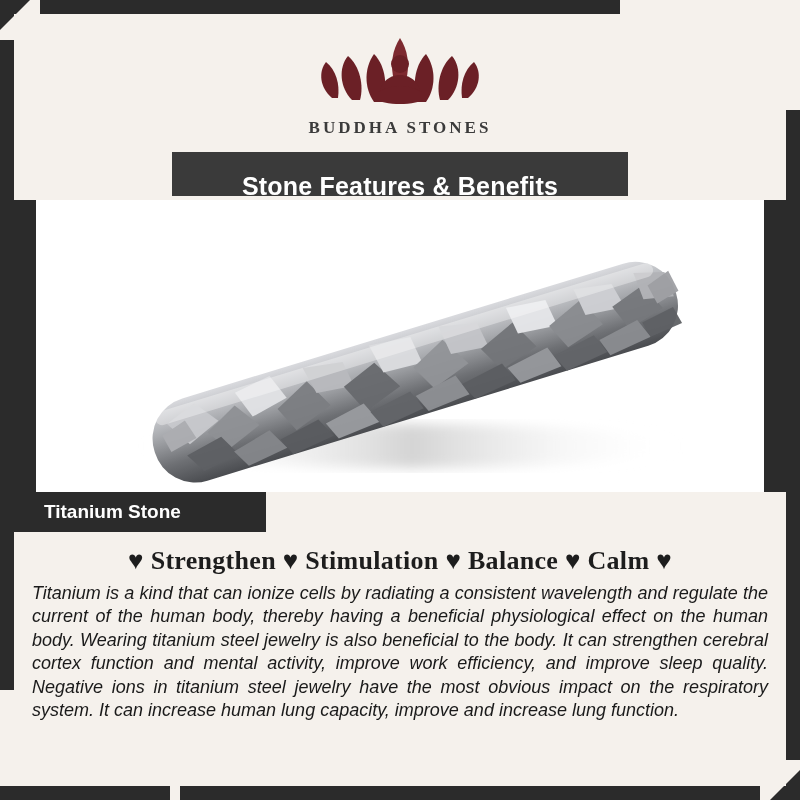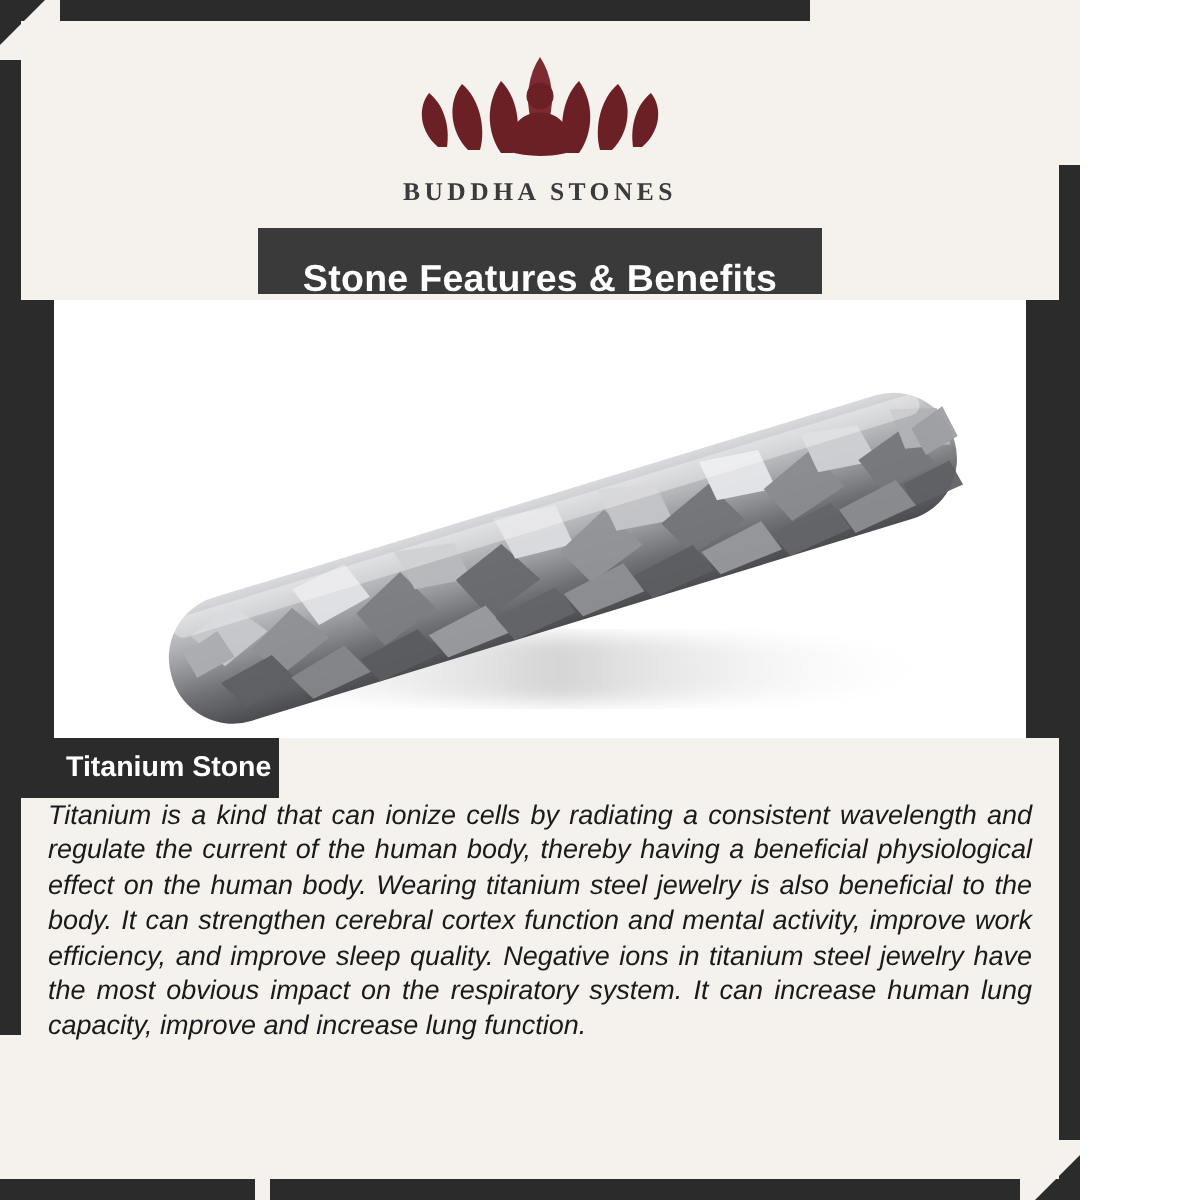--- a/index.html
+++ b/index.html
@@ -3,21 +3,21 @@
 <meta charset="utf-8">
 <style>
   * { box-sizing: border-box; margin: 0; padding: 0; }
   html, body {
     width: 800px; height: 800px;
     font-family: "Liberation Sans", sans-serif;
     background: #ffffff;
   }
   #page {
     position: relative;
-    width: 720px; height: 800px;
+    width: 800px; height: 800px;
     overflow: hidden;
     background: #f3efe9;
   }
 
   
   .frame-outer {
     position: absolute; inset: 0;
     background: #2b2b2b;
   }
   
@@ -283,19 +283,20 @@
           </g>
         </svg>
       </div>
     </div>
 
     <div class="label-bar">
       <div class="label-text">Titanium Stone</div>
       <div class="tail"></div>
     </div>
 
+    <div class="benefits">♥ Strengthen ♥ Stimulation ♥ Balance ♥ Calm ♥</div>
 
     <p class="body-copy">Titanium is a kind that can ionize cells by radiating a consistent wavelength and regulate the current of the human body, thereby having a beneficial physiological effect on the human body. Wearing titanium steel jewelry is also beneficial to the body. It can strengthen cerebral cortex function and mental activity, improve work efficiency, and improve sleep quality. Negative ions in titanium steel jewelry have the most obvious impact on the respiratory system. It can increase human lung capacity, improve and increase lung function.</p>
 
   </div>
 
   <div class="bottom-dark-left"></div>
 </div>
 
 </body></html>

